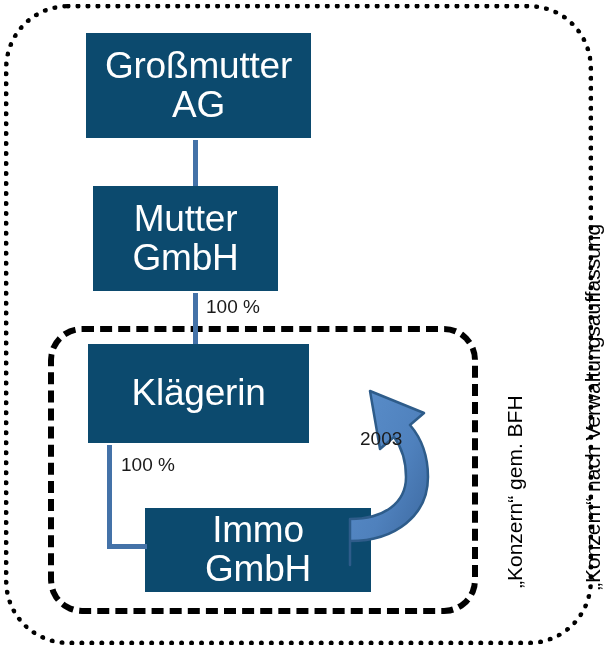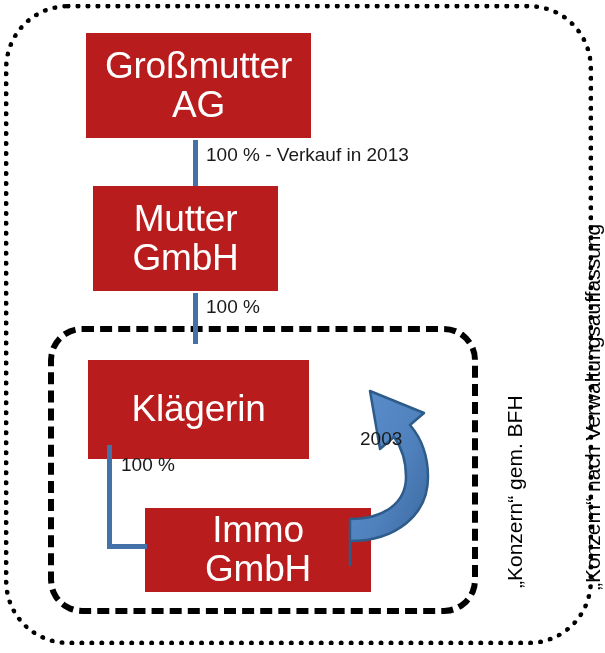--- a/index.html
+++ b/index.html
@@ -34,37 +34,37 @@
     top: 326px;
     width: 430px;
     height: 288px;
     box-sizing: border-box;
     border: 6px dashed #000000;
     border-radius: 34px;
   }
   
   .box {
     position: absolute;
-    background: #b91c1c;
+    background: #0c4a6e;
     color: #ffffff;
     display: flex;
     align-items: center;
     justify-content: center;
     text-align: center;
     font-size: 37px;
     line-height: 1.05;
     font-weight: 400;
     letter-spacing: -0.2px;
     box-sizing: border-box;
     padding: 18px 6px;
     white-space: pre-line;
   }
   #box-grossmutter { left: 86px;  top: 33px;  width: 225px; height: 105px; }
   #box-mutter      { left: 93px;  top: 186px; width: 185px; height: 105px; }
-  #box-klaegerin   { left: 88px;  top: 360px; width: 221px; height: 99px;  }
+  #box-klaegerin   { left: 88px;  top: 344px; width: 221px; height: 99px;  }
   #box-immo        { left: 145px; top: 508px; width: 226px; height: 84px;  }
 
   
   .vline {
     position: absolute;
     background: #4472A8;
   }
   #conn-gm-mutter { left: 193px; top: 140px; width: 5px; height: 46px; }
   #conn-mutter-kl { left: 193px; top: 293px; width: 5px; height: 51px; }
 
@@ -130,21 +130,20 @@
 
   <div class="box" id="box-immo">Immo
 GmbH</div>
 
   <div class="vline" id="conn-gm-mutter"></div>
 
   <div class="vline" id="conn-mutter-kl"></div>
 
   <div class="elbow" id="conn-kl-immo"></div>
 
-  <div class="label" id="label-pct-2013">100 % - Verkauf in 2013</div>
 
   <div class="label" id="label-pct-mutter">100 %</div>
 
   <div class="label" id="label-pct-immo">100 %</div>
 
   <div id="arrow-verschmelzung">
     <svg width="125" height="205" viewBox="0 0 125 205" xmlns="http://www.w3.org/2000/svg">
       <defs>
         <linearGradient id="argrad" x1="0" y1="0" x2="1" y2="1">
           <stop offset="0%" stop-color="#5B8FCB"></stop>

